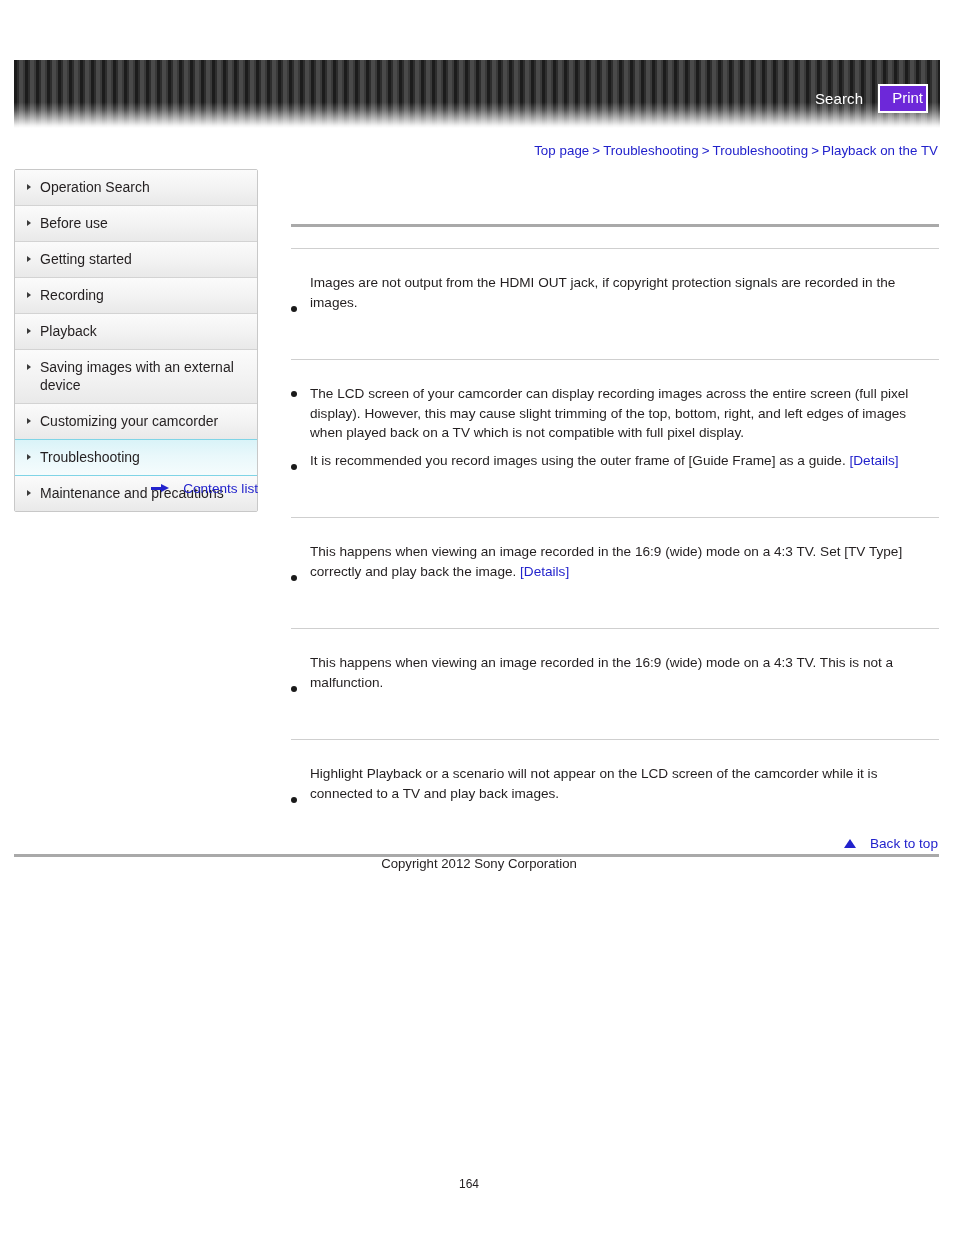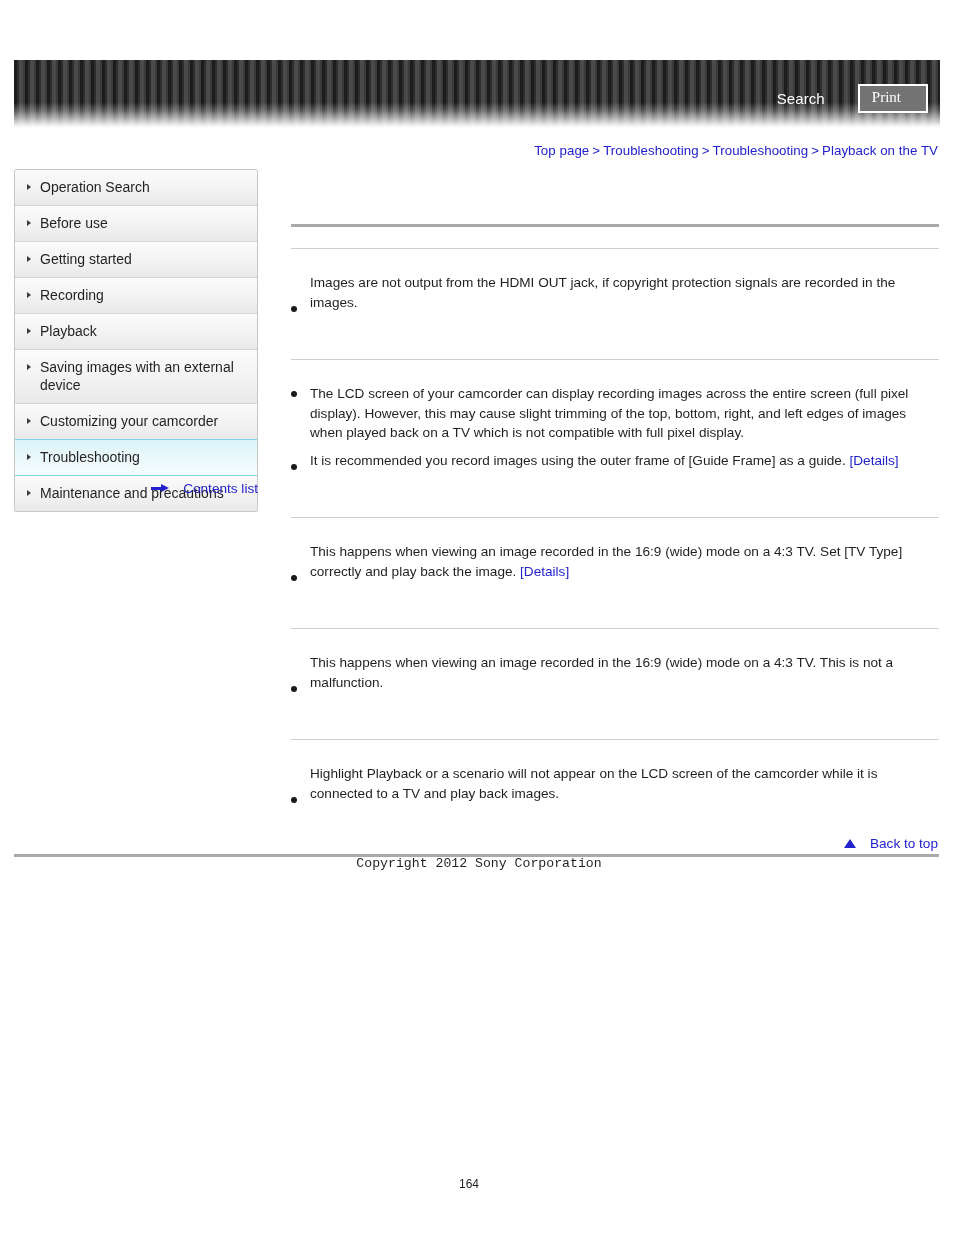--- a/index.html
+++ b/index.html
@@ -58,32 +58,32 @@
     gap: 13px;
   }
   #search-button {
     color: #ffffff;
     font-size: 15px;
     line-height: 1;
     letter-spacing: 0.1px;
     cursor: pointer;
     background: none;
     border: none;
-    padding: 3px 20px;
+    padding: 3px 2px;
     font-family: "Liberation Sans", sans-serif;
   }
   #print-button {
     color: #ffffff;
     font-size: 15px;
     line-height: 1;
     border: 2px solid #ffffff;
-    background: #737373;
-    padding: 4px 25px 6px 12px;
-    cursor: pointer;
-    font-family: Liberation Serif, serif;
+    background: #6d28d9;
+    padding: 4px 3px 6px 12px;
+    cursor: pointer;
+    font-family: Liberation Sans, sans-serif;
   }
 
   
   #breadcrumb {
     position: absolute;
     right: 16px;
     top: 143px;
     font-size: 13.3px;
     color: #2222cc;
     white-space: nowrap;
@@ -265,21 +265,20 @@
   }
   #copyright {
     position: absolute;
     left: 0;
     top: 856px;
     width: 954px;
     text-align: center;
     font-size: 13.2px;
     color: #231f20;
     padding-left: 4px;
-    font-family: Liberation Mono, monospace;
   }
   #page-number {
     position: absolute;
     left: 0;
     top: 1177px;
     width: 938px;
     text-align: center;
     font-size: 12px;
     color: #231f20;
   }

